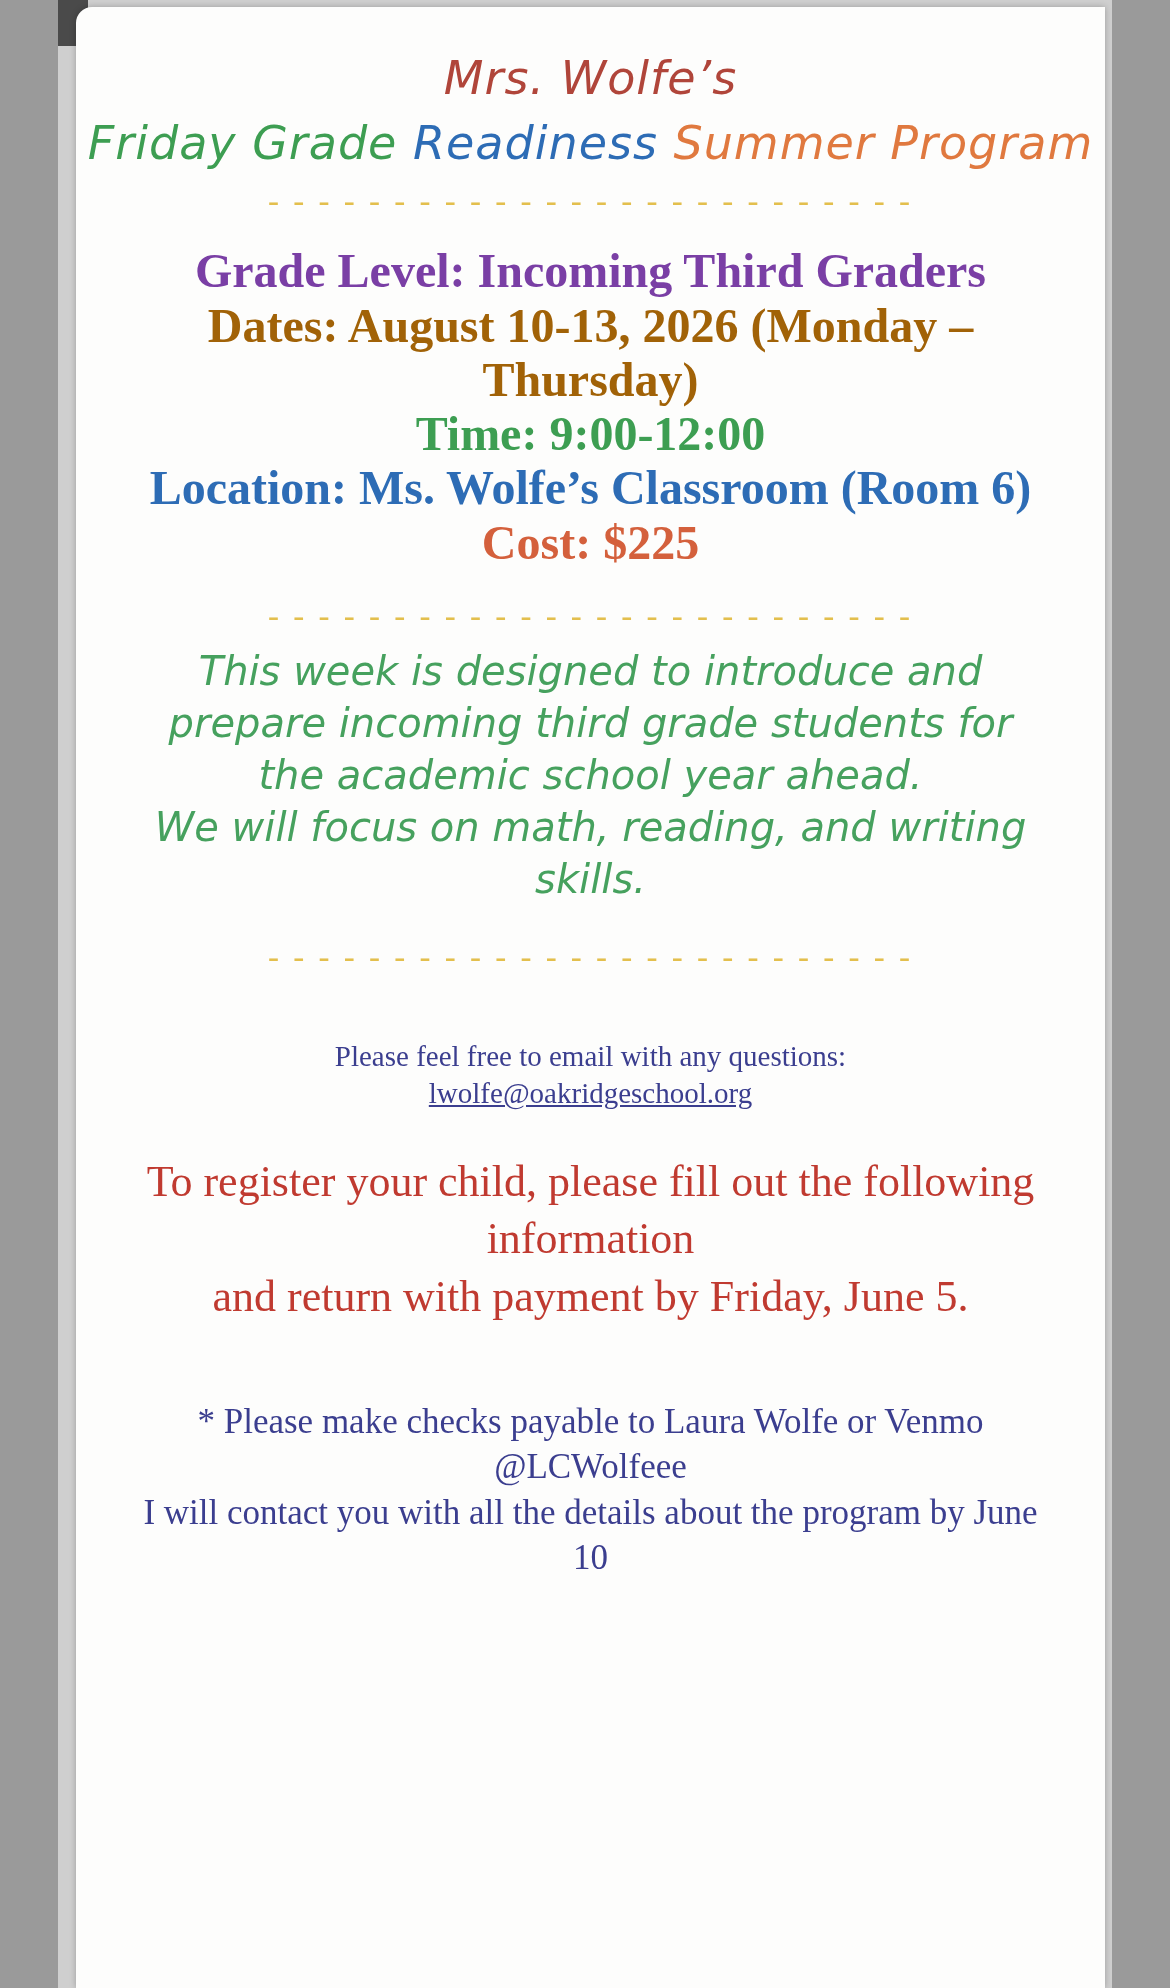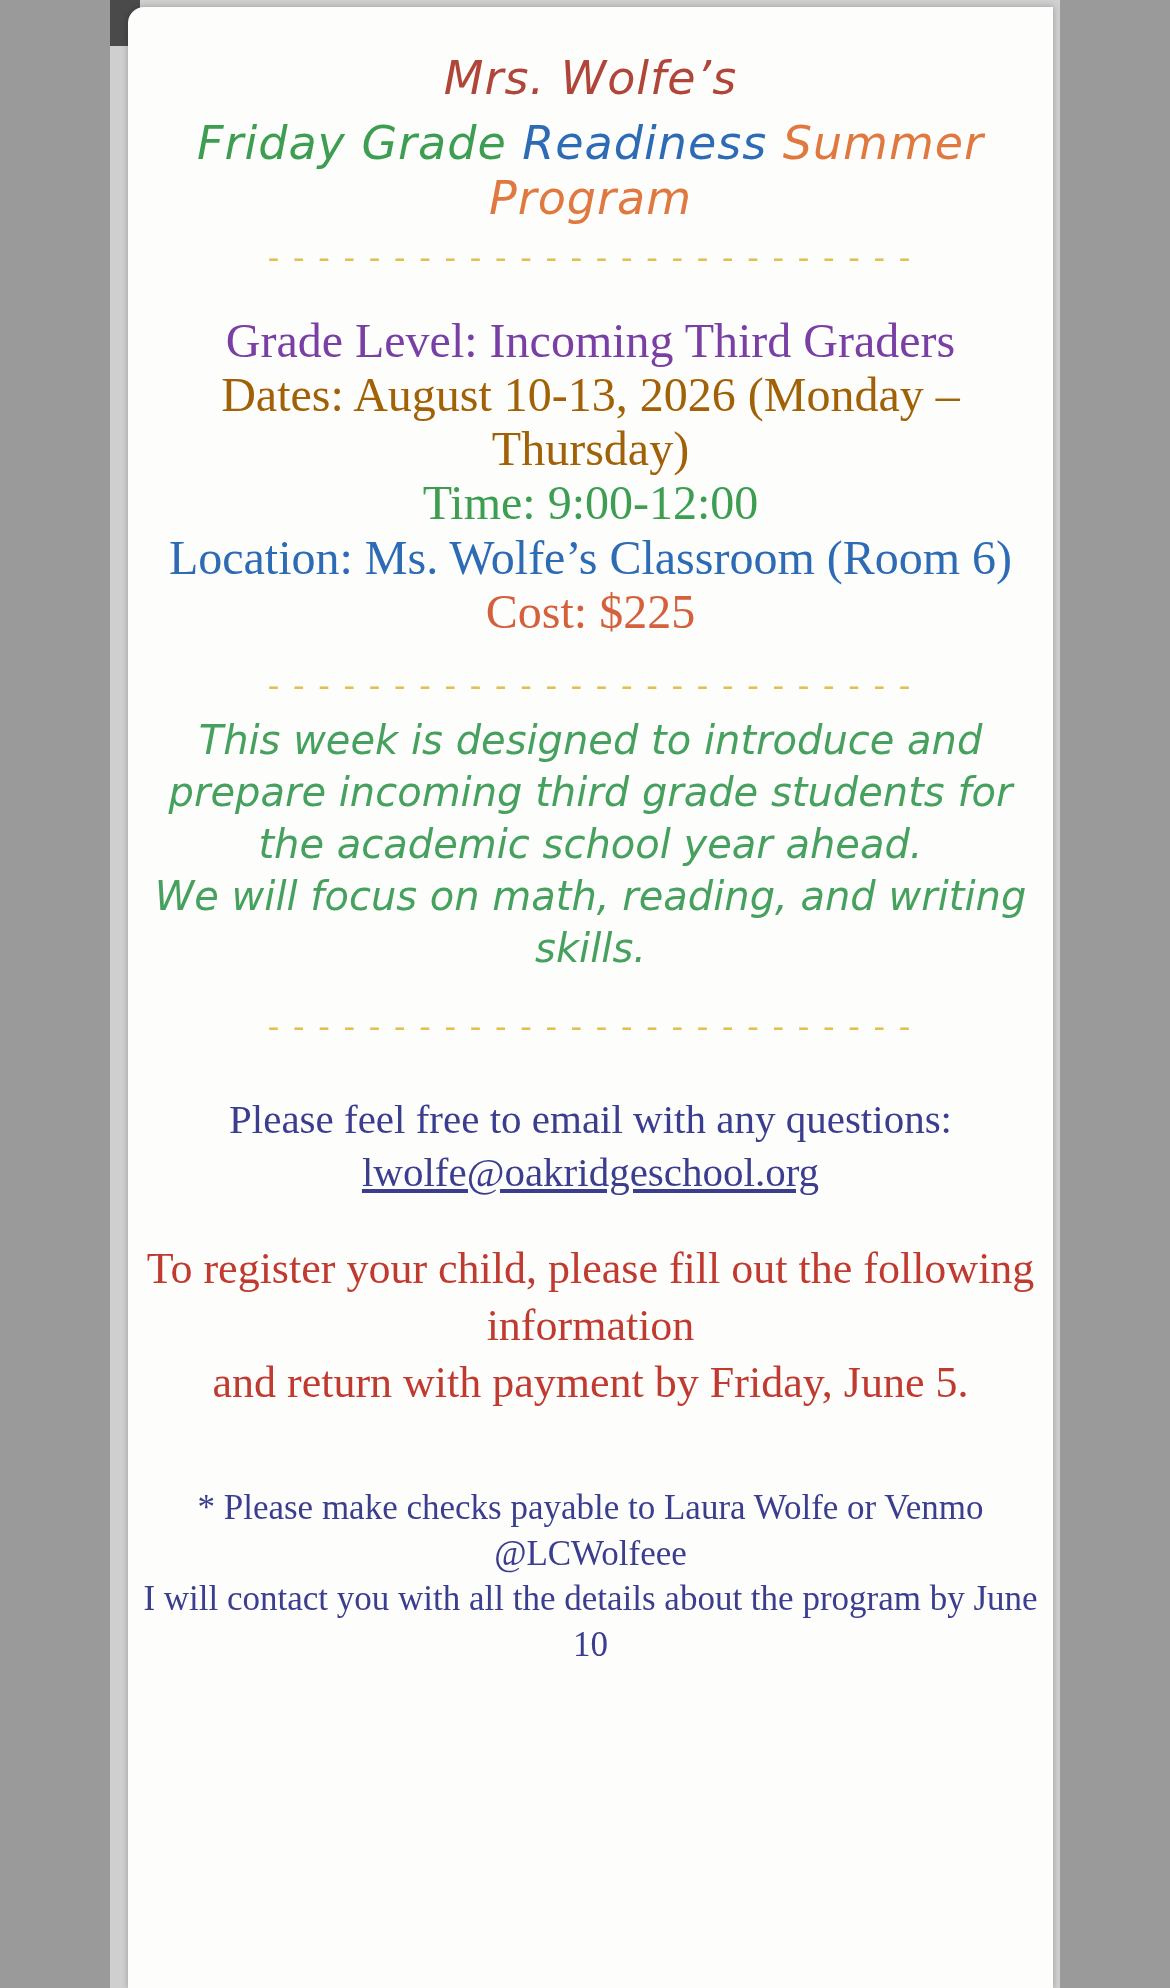--- a/index.html
+++ b/index.html
@@ -1,17 +1,17 @@
 <!DOCTYPE html>
 <html><head>
 <meta charset="utf-8">
 <style>
   html, body { margin: 0; padding: 0; background: #9a9a9a; }
   .viewport {
-    width: 950px; height: 1988px;
+    width: 1054px; height: 1988px;
     position: relative; margin: 0 auto;
     background: #cfcfcf; overflow: hidden;
     font-family: "Liberation Serif", serif;
   }
   .corner-mark {
     position: absolute; top: 0; left: 0;
     width: 30px; height: 46px; background: #4a4a4a;
   }
   .sheet {
     position: absolute; left: 18px; right: 7px; top: 7px; bottom: 0;
@@ -40,38 +40,38 @@
   .divider {
     color: #e3bf4d; font-size: 33px; line-height: 1;
     letter-spacing: 3px; font-family: "Liberation Serif", serif;
     white-space: nowrap; overflow: hidden;
   }
   .div1 { margin-top: 14px; }
   .div2 { margin-top: 30px; }
   .div3 { margin-top: 36px; }
 
   .details {
-    margin-top: 40px; font-size: 48px; line-height: 1.13;
-    max-width: 950px; margin-left: auto; margin-right: auto;
+    margin-top: 26px; font-size: 48px; line-height: 1.13;
+    max-width: 950px; margin-left: auto; margin-right: auto; font-weight: bold;
   }
   .d-grade    { color: #7a3fa5; }
   .d-dates    { color: #a16207; }
   .d-time     { color: #3d9e52; }
   .d-location { color: #2d6cb5; }
   .d-cost     { color: #d4603c; }
 
   .description {
     margin-top: 12px; font-family: "DejaVu Sans", sans-serif;
     font-style: italic; font-size: 40px; line-height: 1.3;
     color: #46a15e; max-width: 890px;
     margin-left: auto; margin-right: auto;
   }
 
   .contact {
-    margin-top: 50px; font-size: 41px; line-height: 1.3; color: #3b3e8f;
+    margin-top: 64px; font-size: 29px; line-height: 1.3; color: #3b3e8f;
   }
   .contact a { color: #3b3e8f; text-decoration: underline; }
 
   .registration {
     margin-top: 40px; font-size: 44px; line-height: 1.3; color: #c03a30;
     max-width: 900px; margin-left: auto; margin-right: auto;
   }
 
   .form-area {
     margin-top: 40px; text-align: left; padding-left: 119px; padding-right: 40px;

